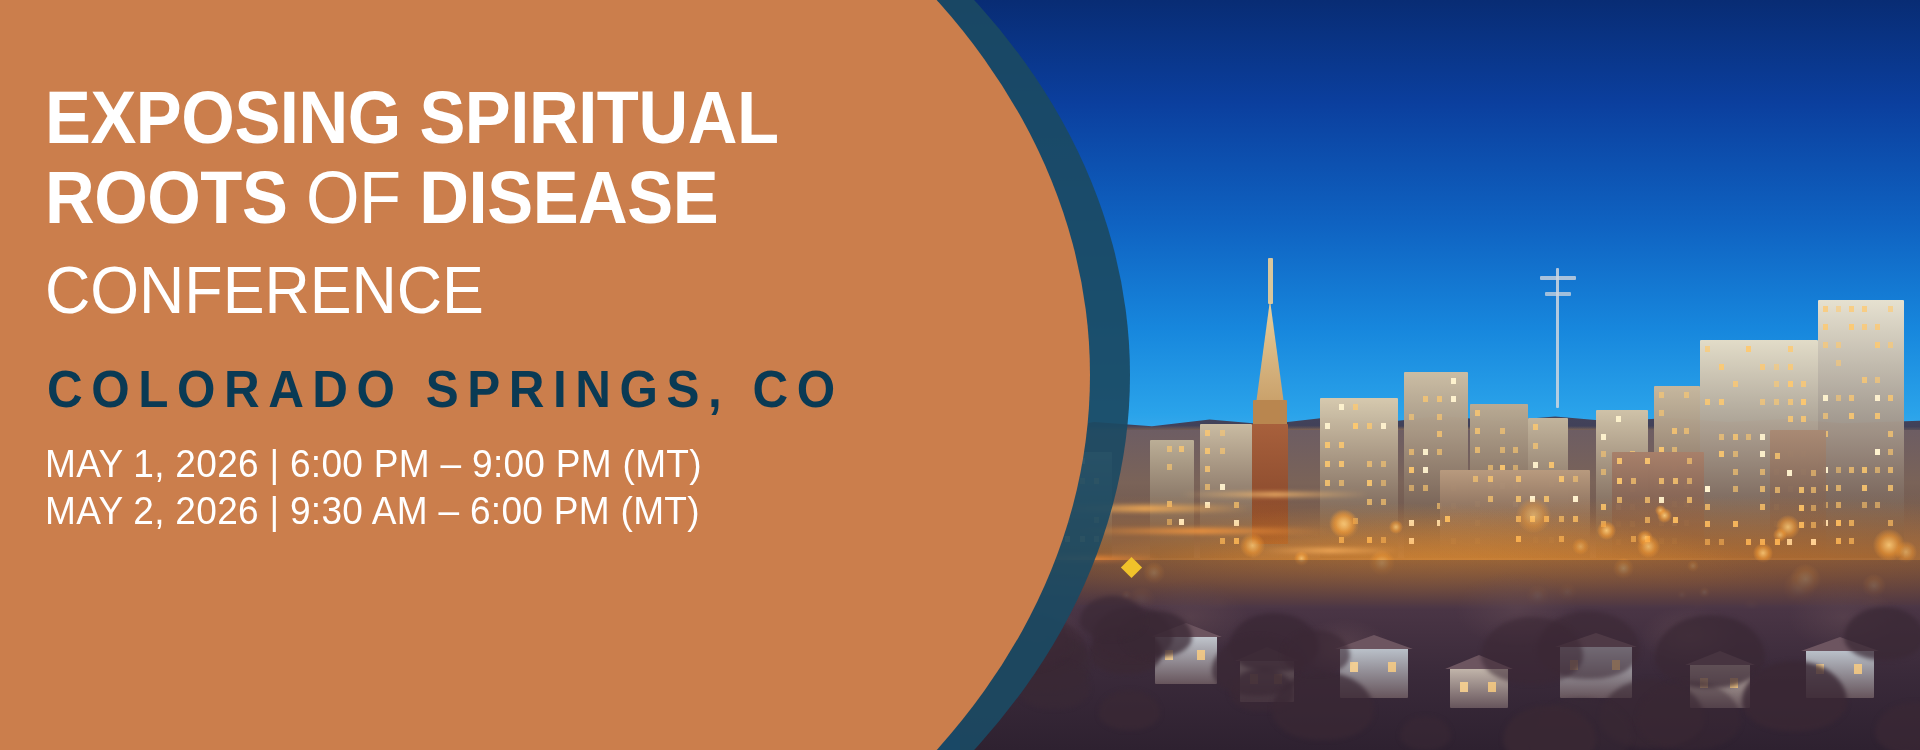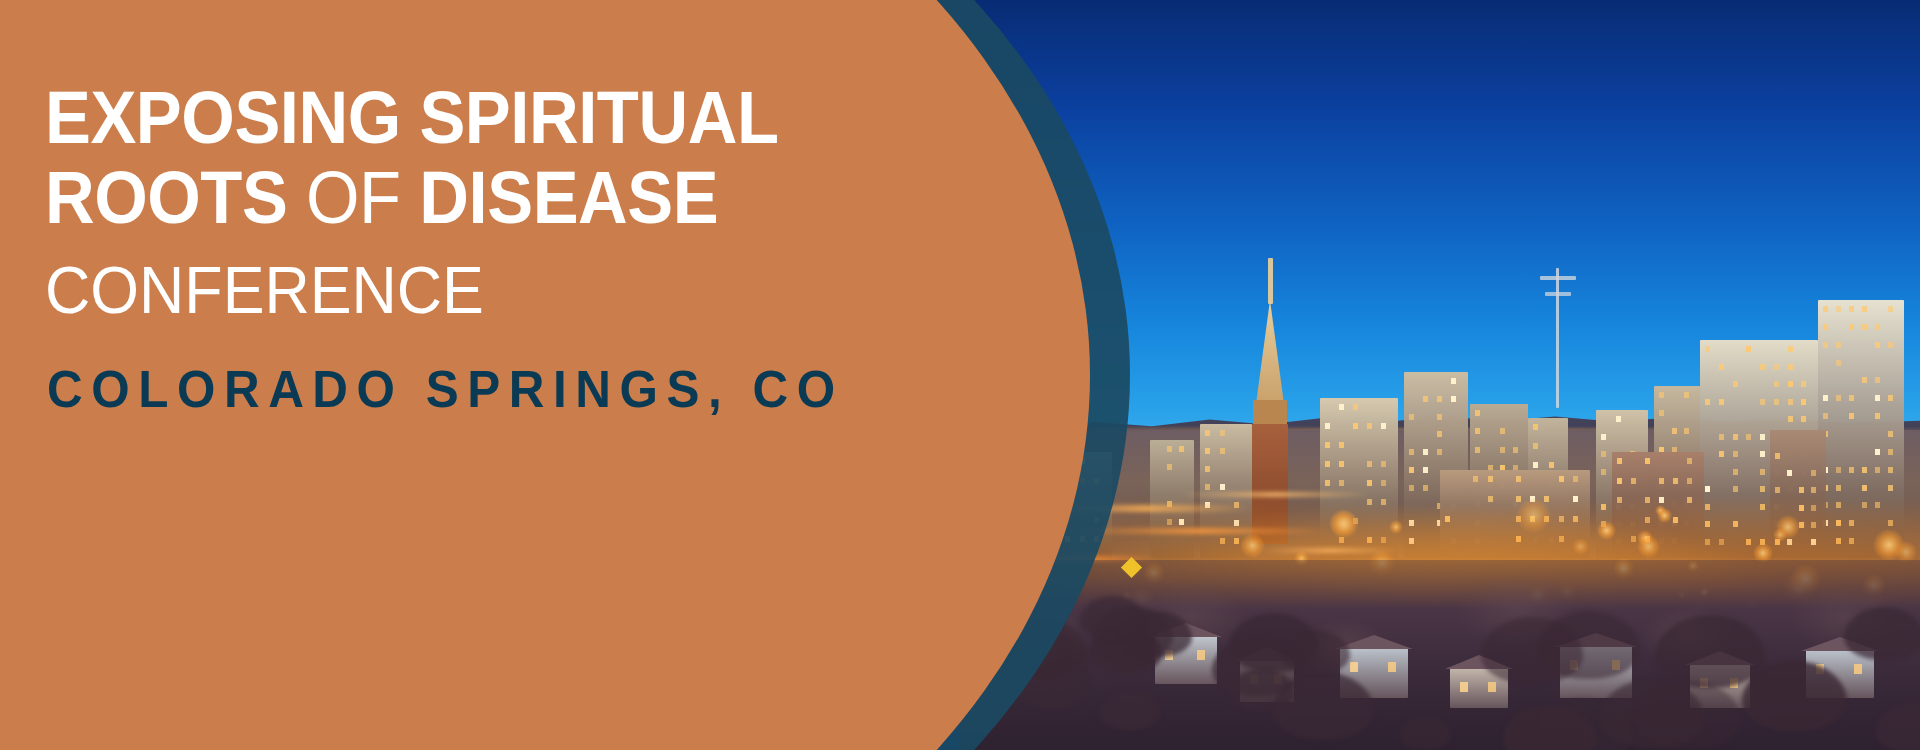--- a/index.html
+++ b/index.html
@@ -931,15 +931,19 @@
   <div class="copy">
 
     <div class="h1 l1">EXPOSING SPIRITUAL</div>
 
     <div class="h1 l2"><span>ROOTS</span><span class="light"> OF </span><span>DISEASE</span></div>
 
     <div class="h2">CONFERENCE</div>
 
     <div class="city">COLORADO SPRINGS, CO</div>
 
+    <div class="dates">
+      <div class="dateline">MAY 1, 2026 | 6:00 PM – 9:00 PM (MT)</div>
+      <div class="dateline">MAY 2, 2026 | 9:30 AM – 6:00 PM (MT)</div>
+    </div>
 
   </div>
 </div>
 
 </body></html>

